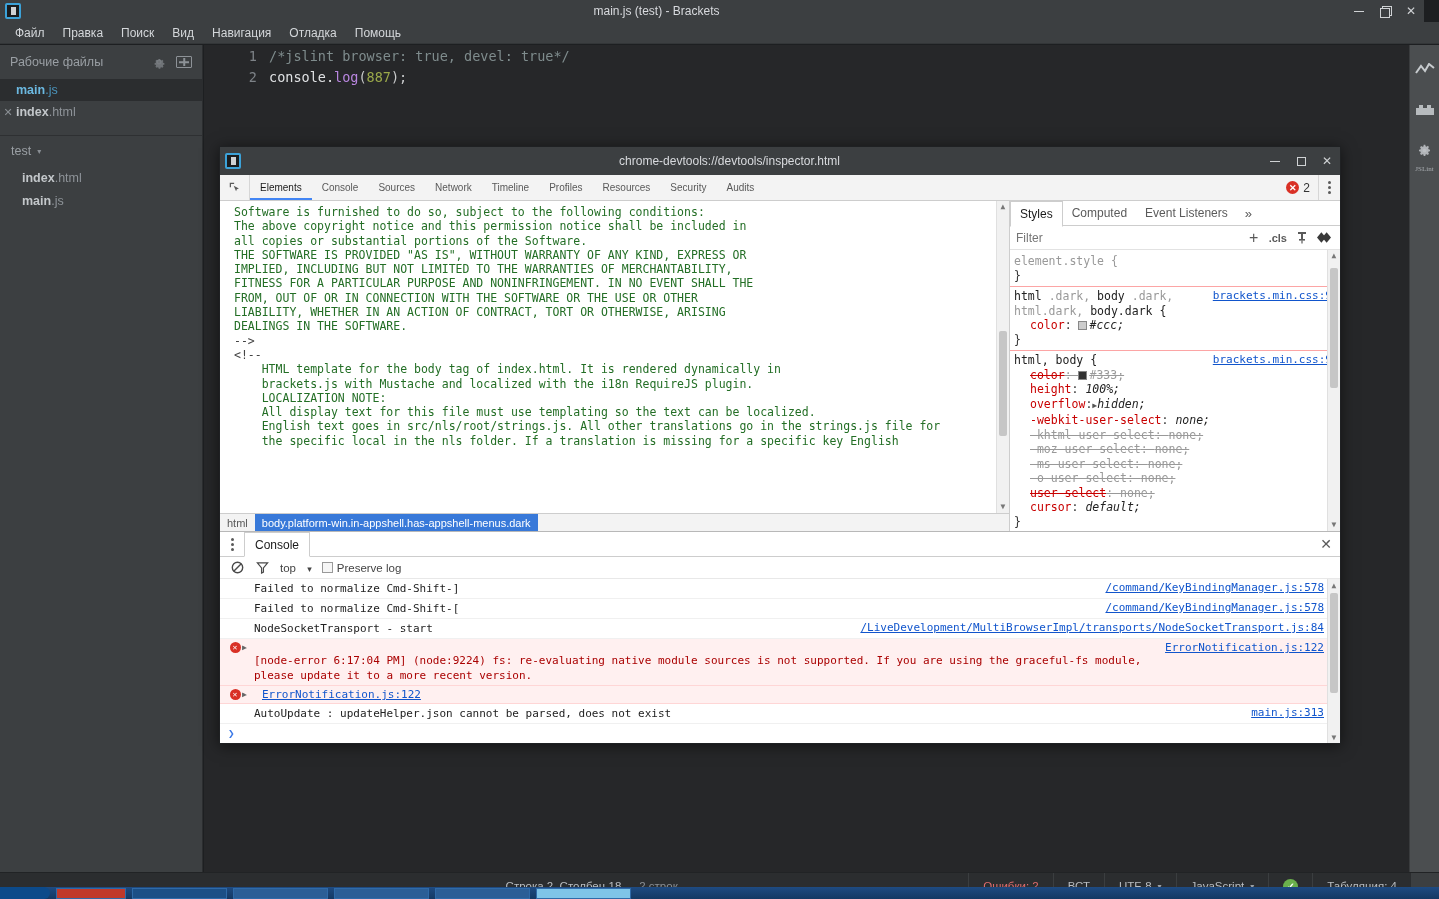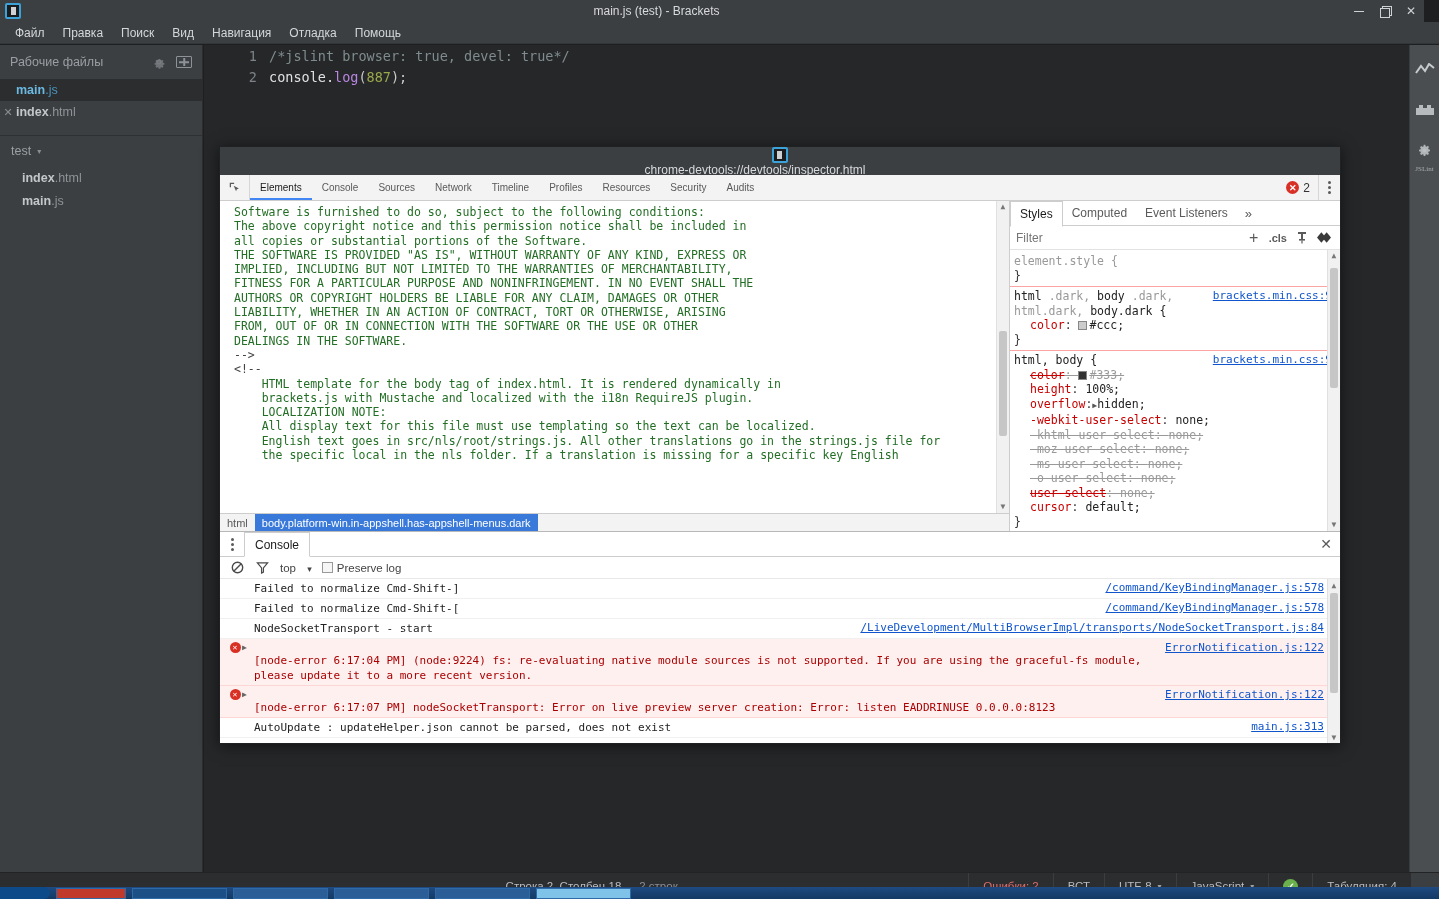--- a/index.html
+++ b/index.html
@@ -146,21 +146,20 @@
   
   .devtools {
     position:absolute; left:219px; top:146px; width:1122px; height:598px;
     background:#fff; border:1px solid #1f2123;
     box-shadow:0 2px 14px rgba(0,0,0,.55);
     display:flex; flex-direction:column;
   }
   .dt-titlebar {
     height:28px; background:#3c3f41; display:flex;align-items:center;
     color:#d8dade;
-    flex-direction:column;
   }
   .dt-title { flex:1; text-align:center; font-size:12px; margin-left:-50px; }
 
   .dt-tabbar {
     height:26px; background:#f3f3f3; border-bottom:1px solid #cdcdcd;
     display:flex; align-items:stretch;
   }
   .inspect-ico {
     width:30px; display:flex;align-items:center;justify-content:center;
     border-right:1px solid #d6d6d6;
@@ -223,21 +222,21 @@
     font-family:"DejaVu Sans Mono", monospace; font-size:11.5px; line-height:14.5px;
     color:#333; padding-top:2px;
   }
   .rule { border-bottom:1px solid #fca5a5; padding:2px 8px 3px 4px; position:relative; }
   .rule .sel-line { display:flex; justify-content:space-between; gap:8px;}
   .sel-main { color:#222; }
   .sel-gray { color:#999; }
   .src-link { color:#1155cc; text-decoration:underline; white-space:nowrap; font-size:11px; }
   .decl { padding-left:16px; white-space:pre; }
   .pname { color:#c80000; }
-  .pval { color:#222; }
+  .pval { color:#222;font-style:italic; }
   .strike { text-decoration: line-through; color:#999; }
   .strike .pname { color:#c80000; text-decoration:line-through;}
   .swatch { display:inline-block;width:9px;height:9px;border:1px solid #888;vertical-align:-1px;margin-right:2px; }
   .warn-ico { position:absolute; left:3px; color:#e8a33d; font-size:10px; }
   .tri { color:#555; font-size:8px; }
 
   
   .drawer { height:212px; border-top:1px solid #b8b8b8; display:flex;flex-direction:column; background:#fff;}
   .drawer-tabs { height:25px; display:flex;align-items:stretch;border-bottom:1px solid #cdcdcd;background:#fff;}
   .dr-kebab { width:24px;display:flex;flex-direction:column;align-items:center;justify-content:center;gap:2px; }
@@ -453,23 +452,22 @@
       <div class="elements-pane">
         <div class="dom-view">
           <div class="ln">Software is furnished to do so, subject to the following conditions:</div>
           <div class="ln"></div>
           <div class="ln">The above copyright notice and this permission notice shall be included in</div>
           <div class="ln">all copies or substantial portions of the Software.</div>
           <div class="ln"></div>
           <div class="ln">THE SOFTWARE IS PROVIDED "AS IS", WITHOUT WARRANTY OF ANY KIND, EXPRESS OR</div>
           <div class="ln">IMPLIED, INCLUDING BUT NOT LIMITED TO THE WARRANTIES OF MERCHANTABILITY,</div>
           <div class="ln">FITNESS FOR A PARTICULAR PURPOSE AND NONINFRINGEMENT. IN NO EVENT SHALL THE</div>
-          <div class="ln">AUTHORS OR COPYRIGHT HOLDERS BE LIABLE FOR ANY CLAIM, DAMAGES OR OTHER</div>
+          <div class="ln">FROM, OUT OF OR IN CONNECTION WITH THE SOFTWARE OR THE USE OR OTHER</div>
           <div class="ln">LIABILITY, WHETHER IN AN ACTION OF CONTRACT, TORT OR OTHERWISE, ARISING</div>
-          <div class="ln">FROM, OUT OF OR IN CONNECTION WITH THE SOFTWARE OR THE USE OR OTHER</div>
           <div class="ln">DEALINGS IN THE SOFTWARE.</div>
           <div class="ln gray">--&gt;</div>
           <div class="ln gray">&lt;!--</div>
           <div class="ln">    HTML template for the body tag of index.html. It is rendered dynamically in</div>
           <div class="ln">    brackets.js with Mustache and localized with the i18n RequireJS plugin.</div>
           <div class="ln"></div>
           <div class="ln">    LOCALIZATION NOTE:</div>
           <div class="ln">    All display text for this file must use templating so the text can be localized.</div>
           <div class="ln"></div>
           <div class="ln">    English text goes in src/nls/root/strings.js. All other translations go in the strings.js file for</div>
@@ -626,21 +624,20 @@
             </span>
           <span class="log-tri">▶</span>
           <span class="log-msg">[node-error 6:17:04 PM] (node:9224) fs: re-evaluating native module sources is not supported. If you are using the graceful-fs module, please update it to a more recent version.</span>
           <span class="log-src">ErrorNotification.js:122</span>
         </div>
         <div class="log-row error">
           <span class="log-ico">
               <span class="err-circ">✕</span>
             </span>
           <span class="log-tri">▶</span>
-          <span class="log-msg">[node-error 6:17:07 PM] nodeSocketTransport: Error on live preview server creation: Error: listen EADDRINUSE 0.0.0.0:8123</span>
           <span class="log-src">ErrorNotification.js:122</span>
         </div>
         <div class="log-row">
           <span class="log-ico"></span>
           <span class="log-tri"></span>
           <span class="log-msg">AutoUpdate : updateHelper.json cannot be parsed, does not exist</span>
           <span class="log-src">main.js:313</span>
         </div>
         <div class="prompt-row">
           <span class="prompt-caret">❯</span>

